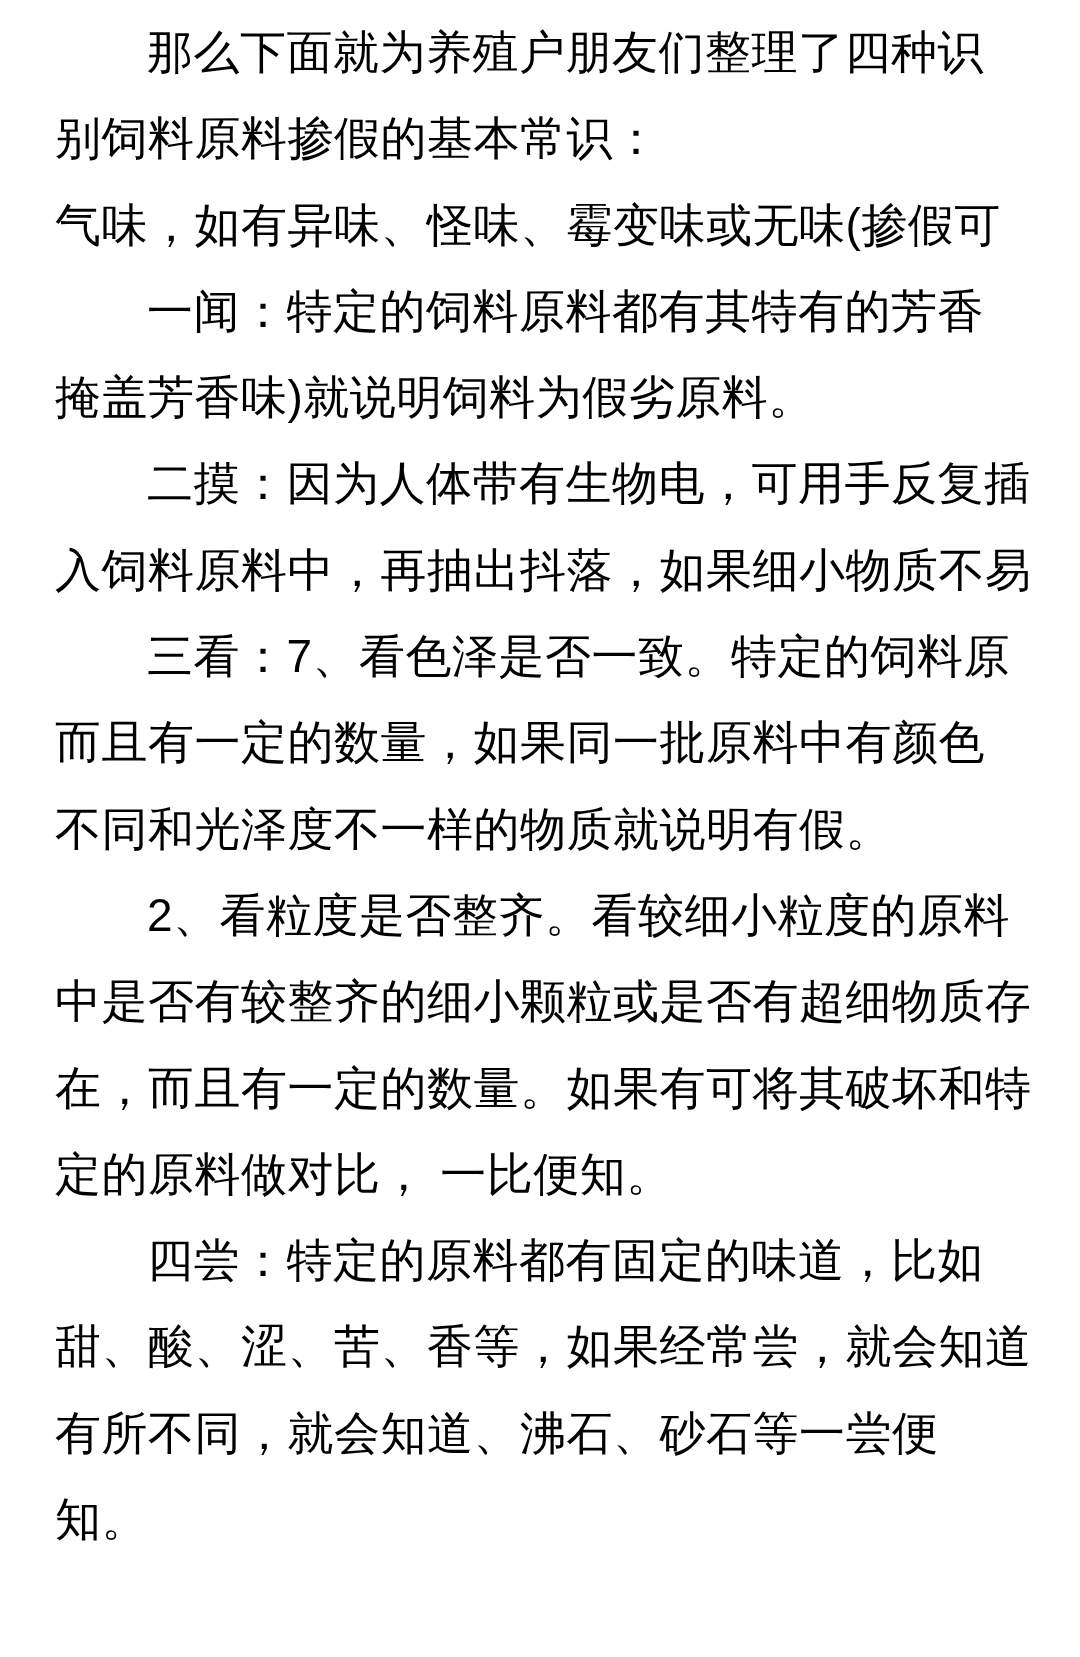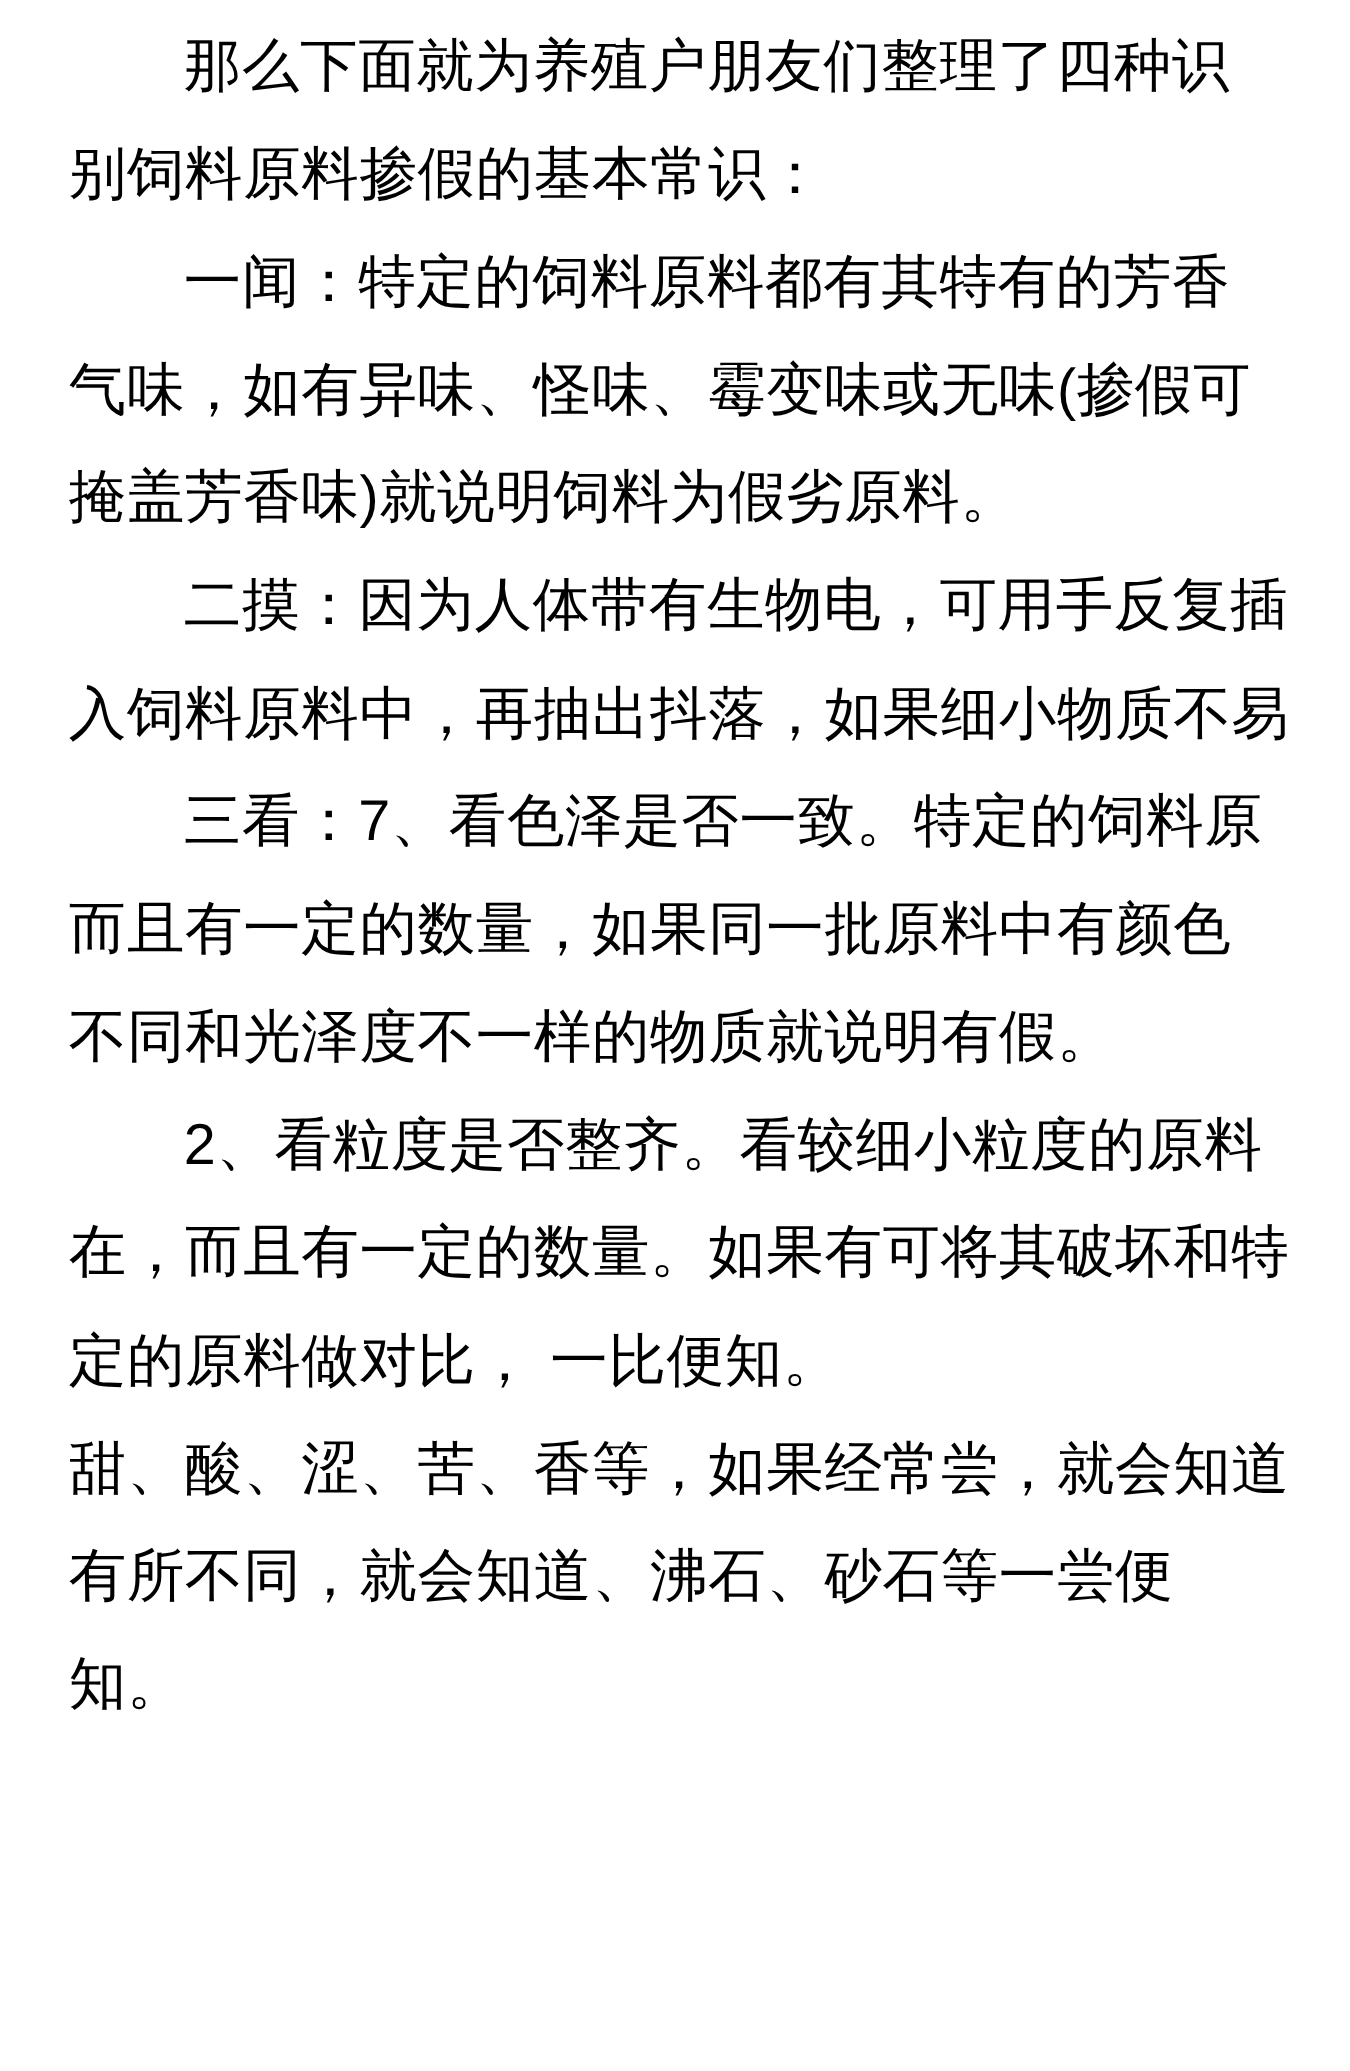--- a/index.html
+++ b/index.html
@@ -27,27 +27,29 @@
   .line.indent {
     padding-left: 92px;
   }
 </style>
 </head>
 <body>
 
 <div class="page">
   <div class="line indent">那么下面就为养殖户朋友们整理了四种识</div>
   <div class="line">别饲料原料掺假的基本常识：</div>
+  <div class="line">气味，如有异味、怪味、霉变味或无味(掺假可</div>
   <div class="line indent">一闻：特定的饲料原料都有其特有的芳香</div>
-  <div class="line">气味，如有异味、怪味、霉变味或无味(掺假可</div>
   <div class="line">掩盖芳香味)就说明饲料为假劣原料。</div>
   <div class="line indent">二摸：因为人体带有生物电，可用手反复插</div>
   <div class="line">入饲料原料中，再抽出抖落，如果细小物质不易</div>
   <div class="line indent">三看：7、看色泽是否一致。特定的饲料原</div>
   <div class="line">而且有一定的数量，如果同一批原料中有颜色</div>
   <div class="line">不同和光泽度不一样的物质就说明有假。</div>
   <div class="line indent">2、看粒度是否整齐。看较细小粒度的原料</div>
+  <div class="line">中是否有较整齐的细小颗粒或是否有超细物质存</div>
   <div class="line">在，而且有一定的数量。如果有可将其破坏和特</div>
   <div class="line">定的原料做对比， 一比便知。</div>
+  <div class="line indent">四尝：特定的原料都有固定的味道，比如</div>
   <div class="line">甜、酸、涩、苦、香等，如果经常尝，就会知道</div>
   <div class="line">有所不同，就会知道、沸石、砂石等一尝便</div>
   <div class="line">知。</div>
 </div>
 
 </body></html>

